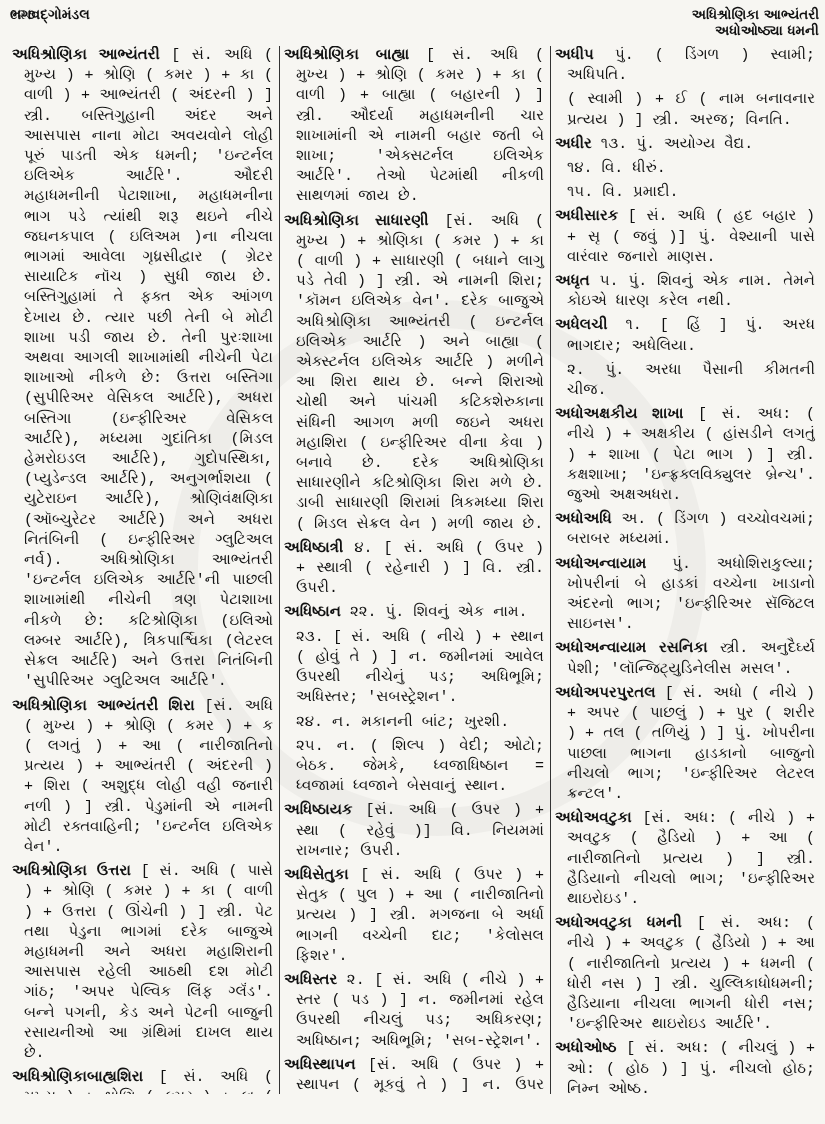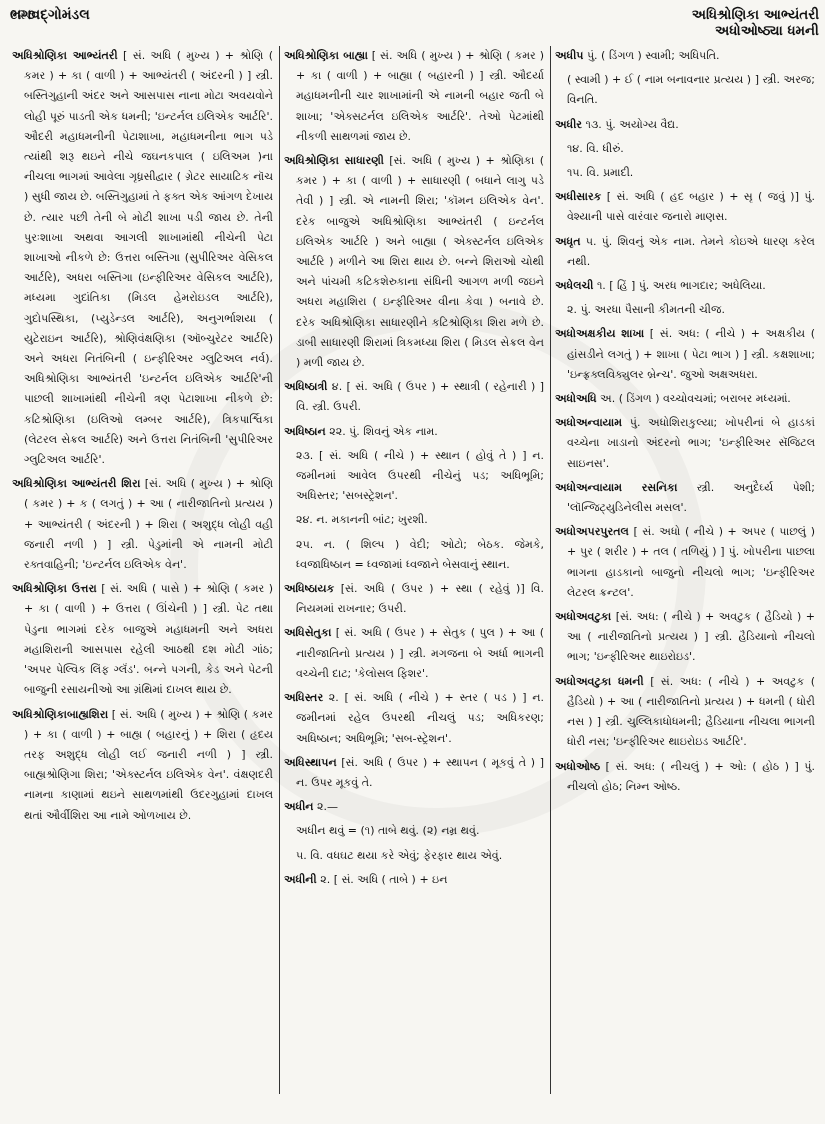--- a/index.html
+++ b/index.html
@@ -23,23 +23,24 @@
     .header .title { position: absolute; left: 0; right: 0; top: 0; text-align: left; font-weight: bold; }
     .header .guide { position: absolute; right: 0; top: 0; text-align: right; line-height: 16px; font-size: 13.5px; }
     .columns {
       position: absolute; top: 46px; left: 8px; right: 4px; bottom: 30px;
       display: flex;
     }
     .col {
       width: 33.333%;
       padding: 0 6px 0 4px;
       box-sizing: border-box;
-      font-size: 11px; line-height: 20.2px;
+      font-size: 15px; line-height: 20.2px;
       text-align: justify;
       overflow: hidden;
+      font-family: Liberation Mono, monospace;
     }
     .col + .col { border-left: 1.5px solid #333; }
     .entry { margin: 0 0 4px 0; padding-left: 12px; text-indent: -12px; }
     .entry.sub { padding-left: 12px; text-indent: 0; }
     .hw { font-weight: bold; }
     .indent2 { padding-left: 22px; text-indent: 0; }
   </style>
 </head>
 <body>
 

